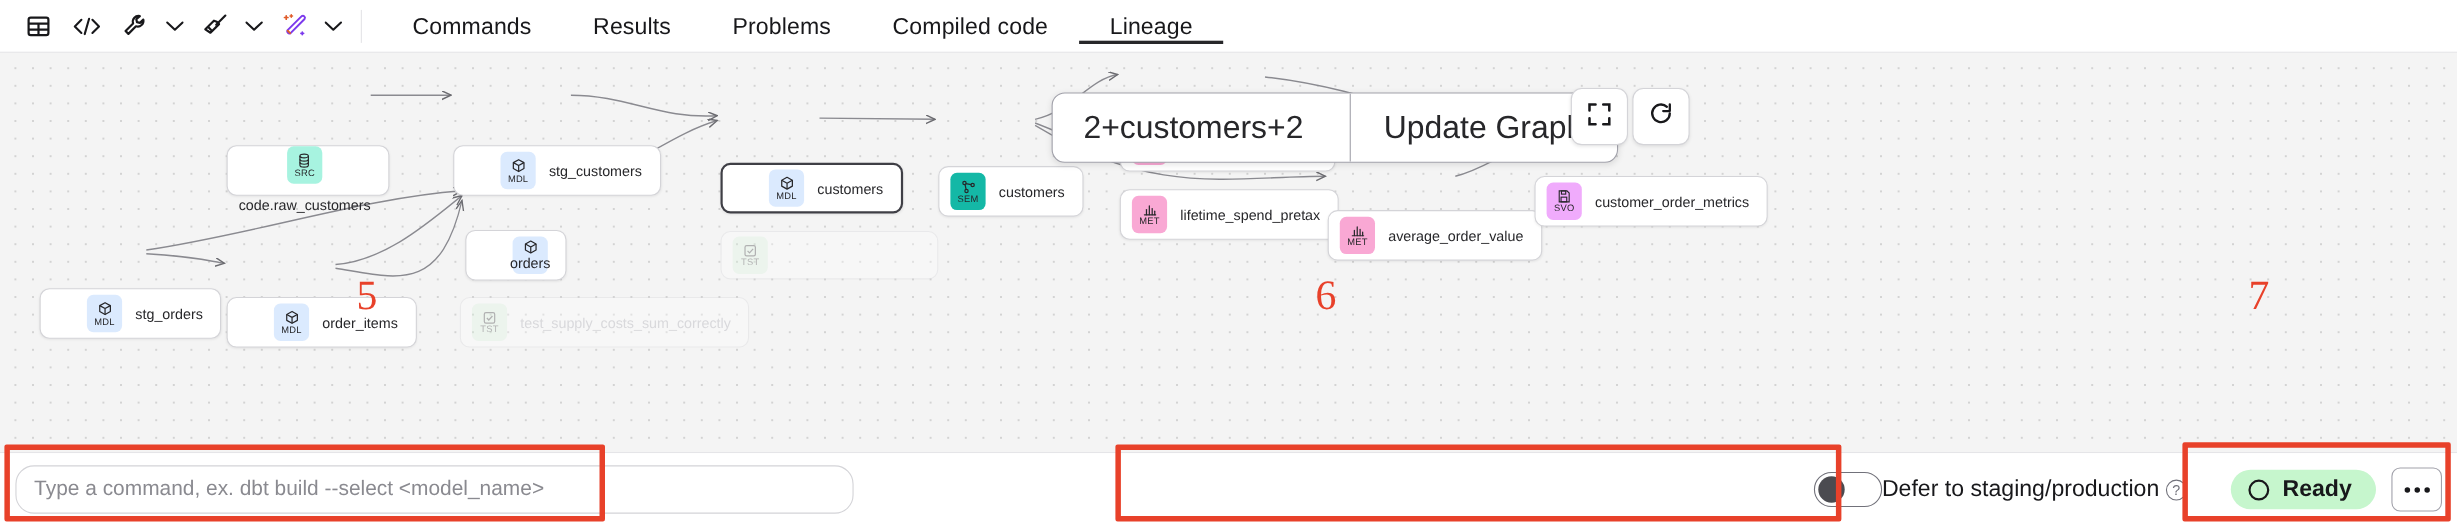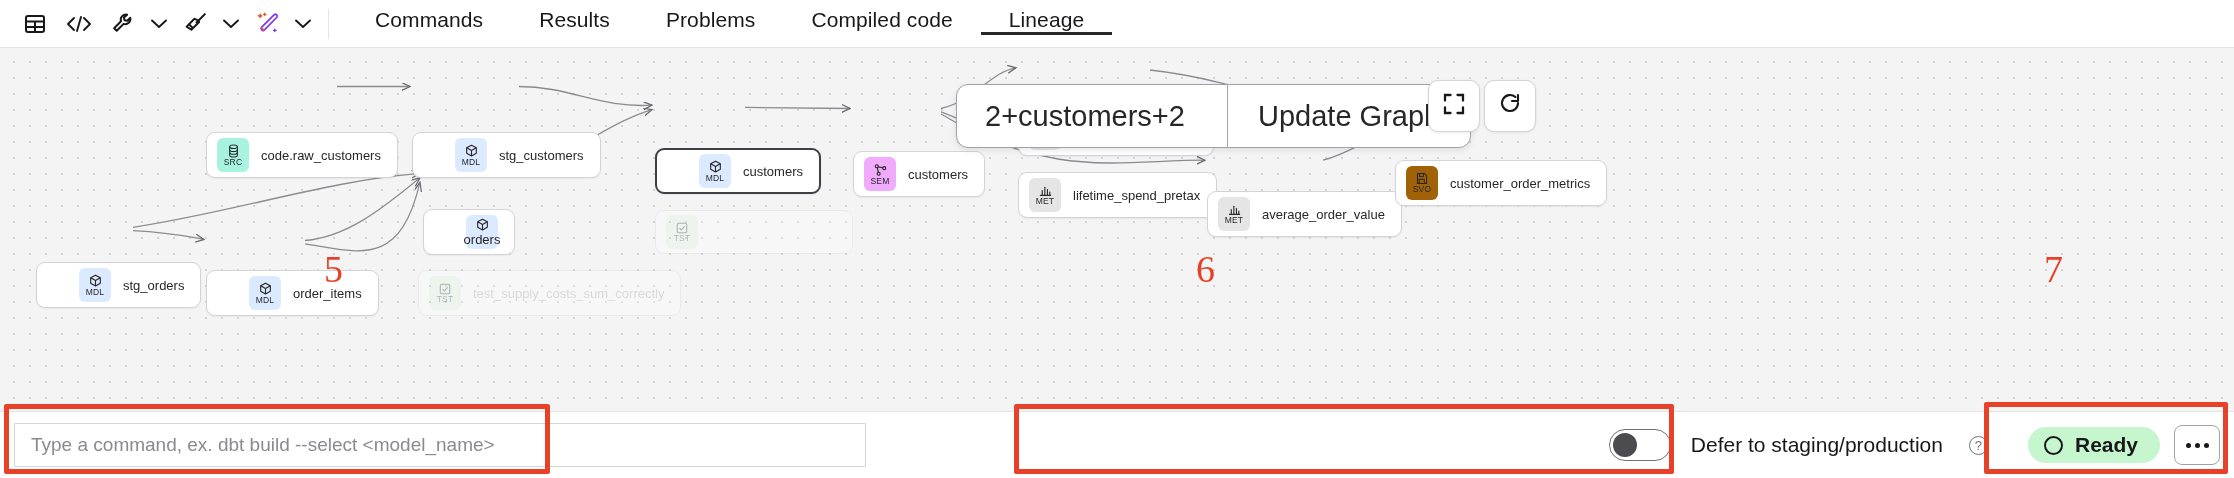--- a/index.html
+++ b/index.html
@@ -28,21 +28,21 @@
     border-radius: 6px; cursor: pointer; background: transparent;
   }
   .tool-btn svg { display: block; }
   .caret-btn {
     width: 26px; height: 38px;
     display: flex; align-items: center; justify-content: center;
     border-radius: 6px; cursor: pointer;
   }
   .tool-divider { width: 1px; height: 30px; background: #e4e4e7; margin: 0 14px 0 10px; }
 
-  .tabs { display: flex; align-items: flex-start; height: 32px; margin-left: 4px; }
+  .tabs { display: flex; align-items: flex-end; height: 32px; margin-left: 4px; }
   .tab {
     display: flex; align-items: center;
     padding: 0 28px;
     font-size: 21px;
     color: #18181b;
     cursor: pointer;
     border-bottom: 3px solid transparent;
     white-space: nowrap;
     letter-spacing: 0.1px;
   }
@@ -86,23 +86,23 @@
     flex: 0 0 auto;
   }
   .node-badge .bi { line-height: 0; }
   .node-badge .bl {
     font-size: 8.5px; line-height: 9px;
     letter-spacing: .2px;
     color: #27272a; font-weight: 500;
   }
   .badge-src { background: #a7f3e0; }
   .badge-mdl { background: #dbeafe; margin-left: 32px; }
-  .badge-sem { background: #f0abfc; }
-  .badge-met { background: #e5e5e5; text-align: center; }
-  .badge-svo { background: #a16207; }
+  .badge-sem { background: #14b8a6; }
+  .badge-met { background: #f9a8d4; text-align: center; }
+  .badge-svo { background: #f0abfc; }
   .badge-tst { background: #dcf5df; }
   .node-label { font-size: 13px; color: #27272a; }
   .node.faded .node-label { color: #a1a1aa; }
   .node-label.two-line { white-space: normal; line-height: 14px; }
 
   
   .graph-panel {
     position: absolute;
     display: flex; align-items: stretch;
     background: #ffffff;
@@ -143,34 +143,34 @@
   .bottombar {
     height: 66px; min-height: 66px;
     display: flex; align-items: center;
     background: #ffffff;
     padding: 0 14px;
     gap: 14px;
     position: relative; z-index: 5;
   }
   .cmd-input {
     flex: 0 0 auto;
-    width: 852px; height: 44px;
+    width: 762px; height: 44px;
     border: 1px solid #d4d4d8;
-    border-radius: 1px;
+    border-radius: 17px;
     padding: 0 16px;
     font-size: 19px;
     font-family: "Liberation Sans", sans-serif;
     color: #27272a;
     background: #ffffff;
     outline: none;
   }
   .cmd-input::placeholder { color: #8a8a90; }
   .bottom-spacer { flex: 1 1 auto; }
 
-  .defer-wrap { display: flex; align-items: center; gap: 20px; }
+  .defer-wrap { display: flex; align-items: center; gap: 0; }
   .toggle {
     width: 62px; height: 32px;
     border: 1.5px solid #71717a;
     border-radius: 999px;
     background: #ffffff;
     display: flex; align-items: center;
     padding: 3px; cursor: pointer;
   }
   .toggle .knob {
     width: 24px; height: 24px; border-radius: 50%;
@@ -321,21 +321,21 @@
         <path d="M133,163 C230,150 330,120 420,114"></path>
         <path d="M941,55 C975,48 990,22 1016,18"></path>
         <path d="M941,58 C975,70 990,78 1016,82"></path>
         <path d="M941,60 C1050,120 1120,102 1205,102"></path>
         <path d="M1150,20 C1250,30 1320,66 1392,70"></path>
         <path d="M1150,84 C1250,90 1320,74 1392,72"></path>
         <path d="M1323,102 C1350,96 1370,80 1392,76"></path>
       </g>
     </svg>
 
-    <div class="node" style="left:206px; top:84px;">
+    <div class="node" style="left:206px; top:84px;flex-direction:column;">
       <span class="node-badge badge-src">
         <span class="bi">
           <svg width="13" height="14" viewBox="0 0 14 16" fill="none" stroke="#27272a" stroke-width="1.2">
             <ellipse cx="7" cy="3.2" rx="4.4" ry="2"></ellipse>
             <path d="M2.6,3.2 v9.6 c0,1.1 2,2 4.4,2 s4.4-.9 4.4-2 V3.2"></path>
             <path d="M2.6,6.6 c0,1.1 2,2 4.4,2 s4.4-.9 4.4-2"></path>
             <path d="M2.6,9.8 c0,1.1 2,2 4.4,2 s4.4-.9 4.4-2"></path>
           </svg>
         </span>
         <span class="bl">SRC</span>

